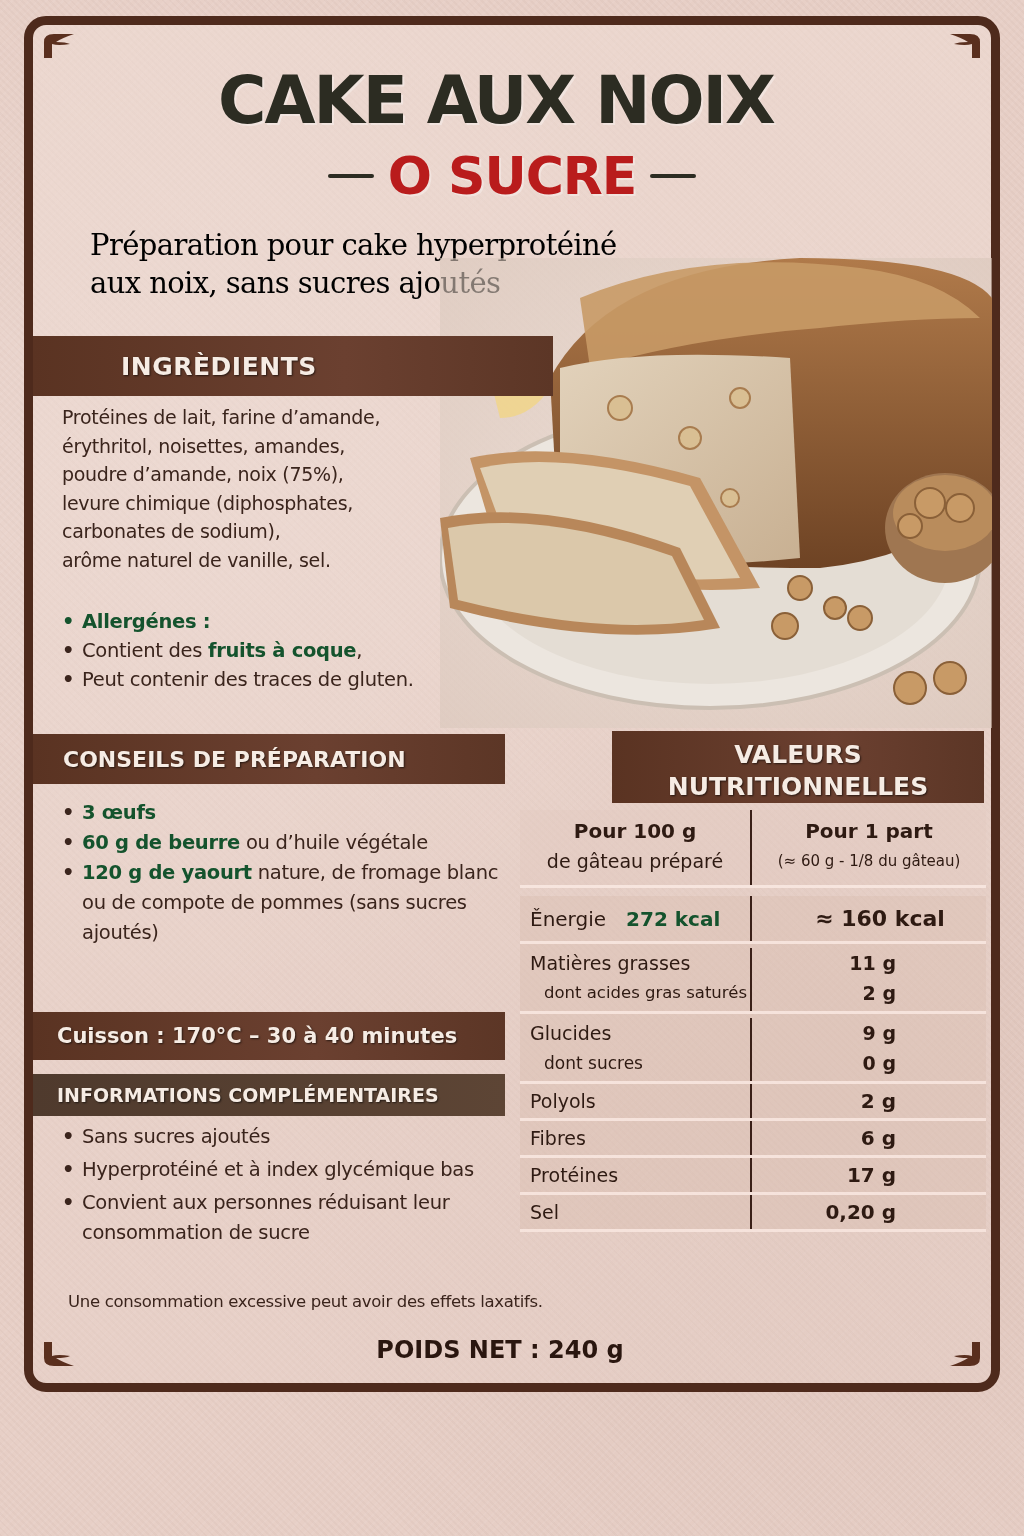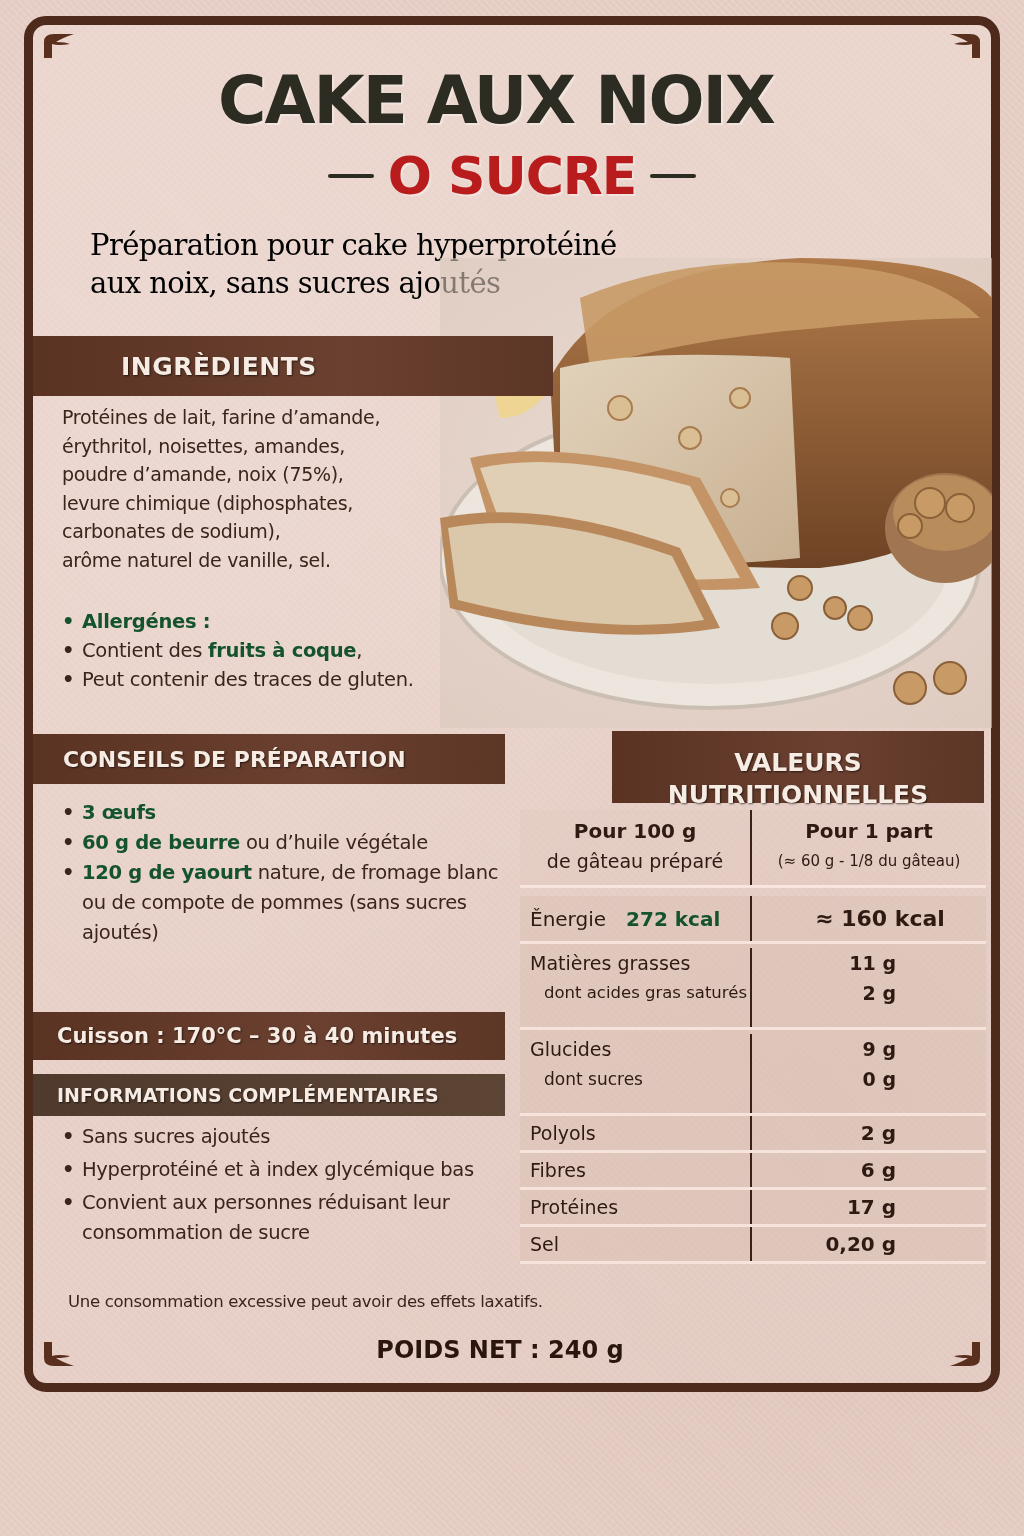--- a/index.html
+++ b/index.html
@@ -78,36 +78,36 @@
 
   .info-text { position: absolute; left: 62px; top: 1122px; width: 450px; font-size: 19.5px; line-height: 30px; color: #3a241c; letter-spacing: -0.3px; }
   .info-text li { margin-bottom: 3px; }
   .warning { position: absolute; left: 68px; top: 1292px; width: 620px; font-size: 16.5px; color: #3a241c; letter-spacing: -0.3px; }
   .weight { position: absolute; left: 0; width: 1000px; top: 1336px; text-align: center; font-weight: bold; font-size: 24px; color: #2a160f; }
 
   .nut-banner {
     position: absolute; left: 612px; top: 731px; width: 372px; height: 72px;
     background: linear-gradient(90deg,#5a3322,#6b4030 60%,#5c3626);
     color: #f6ece4; font-weight: bold; text-align: center; font-size: 25px; line-height: 32px;
-    padding-top: 16px; text-shadow: 1px 1px 2px rgba(0,0,0,0.6);
+    padding-top: 8px; text-shadow: 1px 1px 2px rgba(0,0,0,0.6);
   }
   .nut-table { position: absolute; left: 520px; top: 810px; width: 466px; color: #2e1a12; }
   .nut-row { position: relative; display: flex; border-bottom: 3px solid rgba(255,240,234,0.7); background: rgba(215,185,172,0.35); }
   .nut-row .lcol { width: 232px; padding-left: 10px; border-right: 2px solid #3a2018; }
   .nut-row .rcol { flex: 1; text-align: right; padding-right: 90px; font-weight: bold; padding-left: 32px; }
   .head-row { height: 78px; background: rgba(225,200,190,0.3); }
   .head-row .lcol { text-align: center; padding: 6px 0 0 0; }
   .head-row .rcol { text-align: center; padding: 6px 0 0 0; font-weight: normal; }
   .h-strong { font-weight: bold; font-size: 20px; display: block; line-height: 30px; }
   .h-sub { font-size: 19px; display: block; line-height: 30px; }
   .h-sub-small { font-size: 15px; display: block; line-height: 30px; }
   .energy-row { height: 48px; align-items: center; font-size: 20px; margin-top: 8px; }
   .energy-row .lcol { display: flex; align-items: center; gap: 20px; height: 100%; }
   .energy-row .rcol { text-align: center; padding-right: 10px; font-size: 22px; }
-  .row-2line { height: 86px; font-size: 19px; }
+  .row-2line { height: 70px; font-size: 19px; }
   .row-2line .lcol div, .row-2line .rcol div { line-height: 30px; }
   .row-2line .lcol .sub { padding-left: 14px; font-size: 16.5px; }
   .row-2line .lcol .sub2 { padding-left: 14px; font-size: 17px; }
   .row-2line { padding-top: 4px; }
   .row-1line { height: 37px; font-size: 19px; line-height: 34px; }
   .row-1line .rcol { font-size: 20px; }
 </style>
 </head>
 <body>
 

